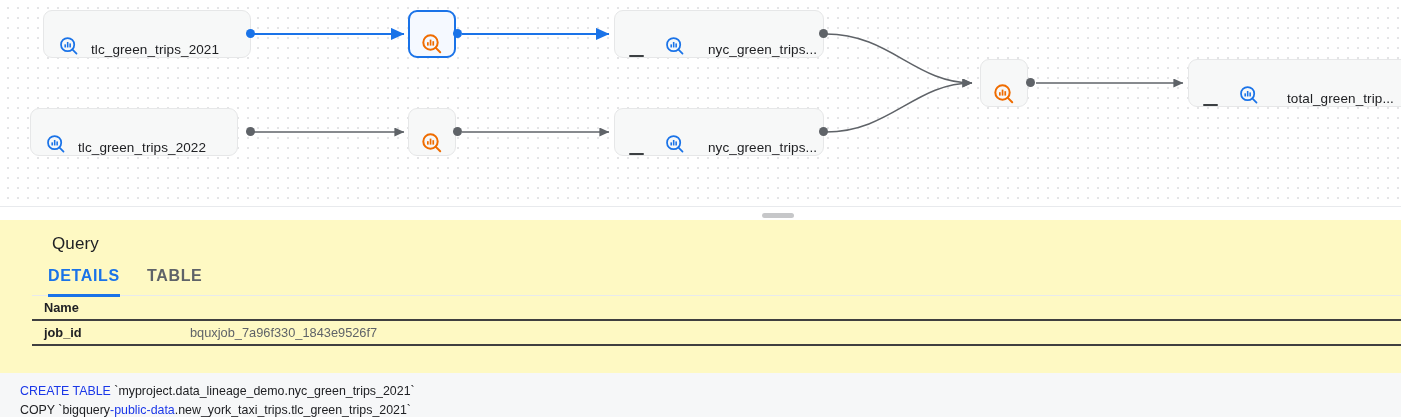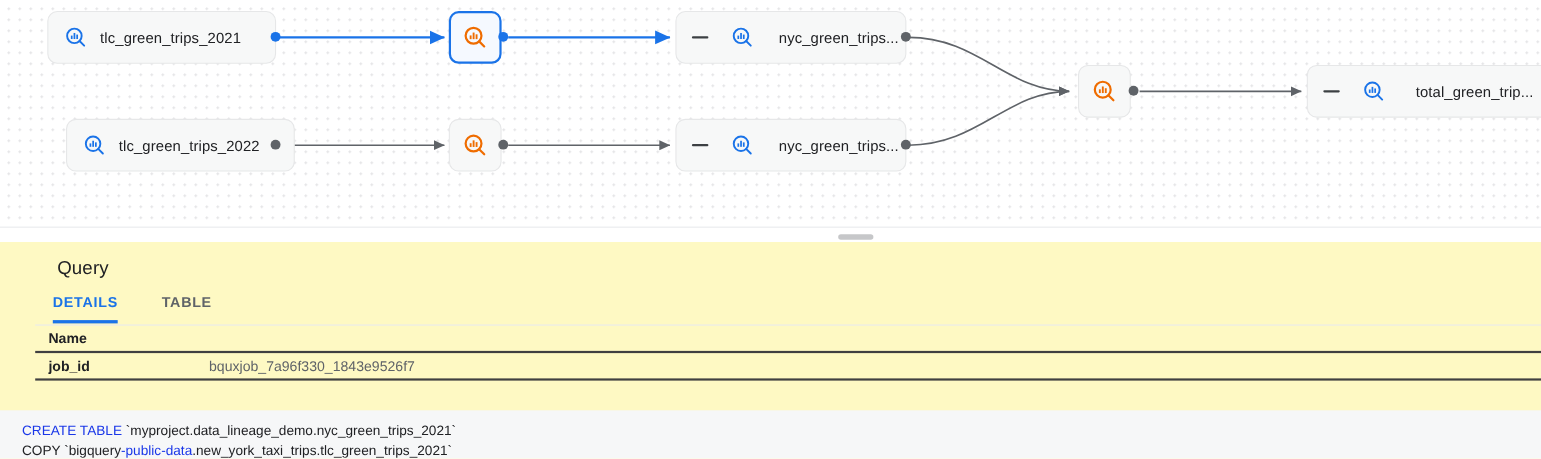--- a/index.html
+++ b/index.html
@@ -22,21 +22,21 @@
     overflow: hidden;
   }
   .edges { position: absolute; left: 0; top: 0; width: 1401px; height: 206px; }
 
   .node {
     position: absolute;
     box-sizing: border-box;
     background: #f7f8f8;
     border: 1px solid #e6e7e8;
     border-radius: 9px;
-    display: flex; align-items: center;
+    display: flex; align-items: flex-end;
     height: 48px;
     padding: 0 14px;
   }
   .node.table-node { gap: 11px; }
   .node.proc-node {
     width: 48px; padding: 0;
     justify-content: center;
     background: #f7f8f8;
   }
   .node.selected {
@@ -89,21 +89,21 @@
   }
   .tabs {
     position: relative;
     margin-top: 13px;
     height: 28px;
     border-bottom: 1px solid #e8eaed;
     padding-left: 0;
   }
   .tab {
     position: absolute; top: 0;
-    font-size: 13px; font-weight: bold;
+    font-size: 16px; font-weight: bold;
     letter-spacing: .65px;
     color: #5f6368;
     padding-bottom: 9px;
   }
   .tab.active { color: #1a73e8; border-bottom: 3px solid #1a73e8; }
   .tab-details { left: 16px; }
   .tab-runs { left: 115px; }
 
   .kv-row {
     display: flex;
@@ -168,21 +168,21 @@
           <rect x="7" y="10.2" width="1.7" height="3.4" fill="#1a73e8"></rect>
           <rect x="9.7" y="7.6" width="1.7" height="6" fill="#1a73e8"></rect>
           <rect x="12.4" y="9.2" width="1.7" height="4.4" fill="#1a73e8"></rect>
           <line x1="15.6" y1="15.6" x2="20.2" y2="20.2" stroke="#1a73e8" stroke-width="1.9" stroke-linecap="round"></line>
         </svg>
       </span>
       <span class="node-label">tlc_green_trips_2021</span>
     </div>
     <div class="port blue" style="left:246px; top:29px;"></div>
 
-    <div class="node table-node" style="left:60px; top:108px; width:208px;">
+    <div class="node table-node" style="left:30px; top:108px; width:208px;">
       <span>
         <svg class="ic" width="22" height="22" viewBox="0 0 24 24">
           <circle cx="10.5" cy="10.5" r="7.2" fill="none" stroke="#1a73e8" stroke-width="1.9"></circle>
           <rect x="7" y="10.2" width="1.7" height="3.4" fill="#1a73e8"></rect>
           <rect x="9.7" y="7.6" width="1.7" height="6" fill="#1a73e8"></rect>
           <rect x="12.4" y="9.2" width="1.7" height="4.4" fill="#1a73e8"></rect>
           <line x1="15.6" y1="15.6" x2="20.2" y2="20.2" stroke="#1a73e8" stroke-width="1.9" stroke-linecap="round"></line>
         </svg>
       </span>
       <span class="node-label">tlc_green_trips_2022</span>

